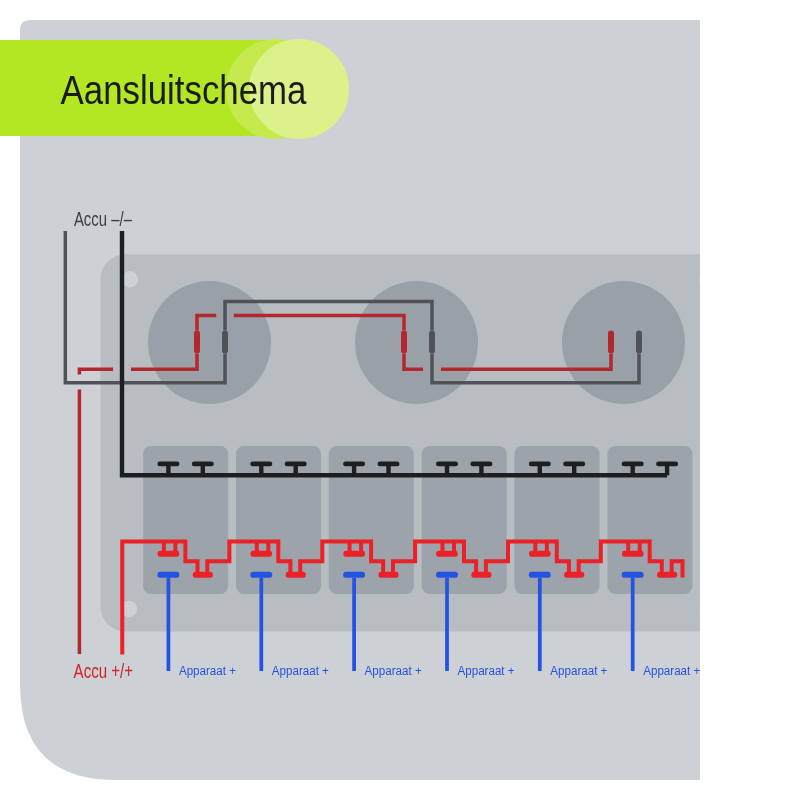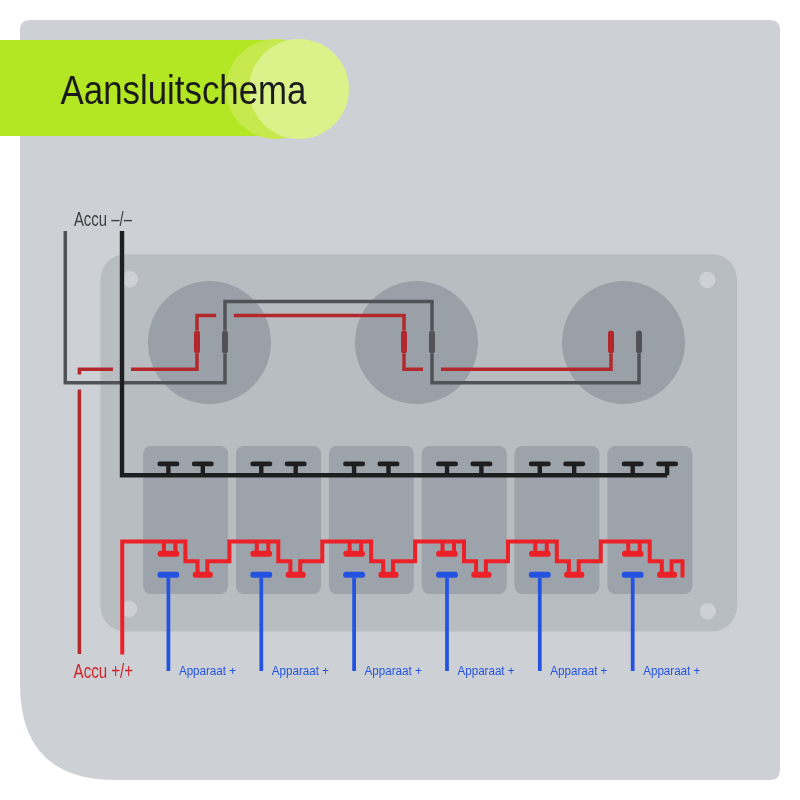--- a/index.html
+++ b/index.html
@@ -1,15 +1,15 @@
 <!DOCTYPE html>
 <html><head><meta charset="utf-8">
 <style>
 html,body{margin:0;padding:0;background:#fff;}
-#stage{position:relative;width:800px;height:800px;background:#fff;overflow:hidden;font-family:"Liberation Sans",sans-serif;}
+#stage{position:relative;width:700px;height:800px;background:#fff;overflow:hidden;font-family:"Liberation Sans",sans-serif;}
 </style></head>
 <body>
 <div id="stage">
 <svg width="800" height="800" viewBox="0 0 800 800" xmlns="http://www.w3.org/2000/svg">
 <path d="M30 20 H770 Q780 20 780 30 V770 Q780 780 770 780 H116 Q20 780 20 684 V30 Q20 20 30 20 Z" fill="#cdd1d6"></path>
 <rect x="0" y="40" width="272" height="96" fill="#b3e723"></rect>
 <circle cx="276" cy="89" r="50" fill="#c6ea4e"></circle>
 <circle cx="299" cy="89" r="50" fill="#dbf18a"></circle>
 <text x="0" y="0" transform="translate(60.5 104) scale(0.84 1)" font-size="41.5" fill="#1b1b1d" font-family="Liberation Sans, sans-serif">Aansluitschema</text>
 <rect x="100.5" y="254.2" width="636.5" height="377.3" rx="25" fill="#b8bdc1"></rect>

